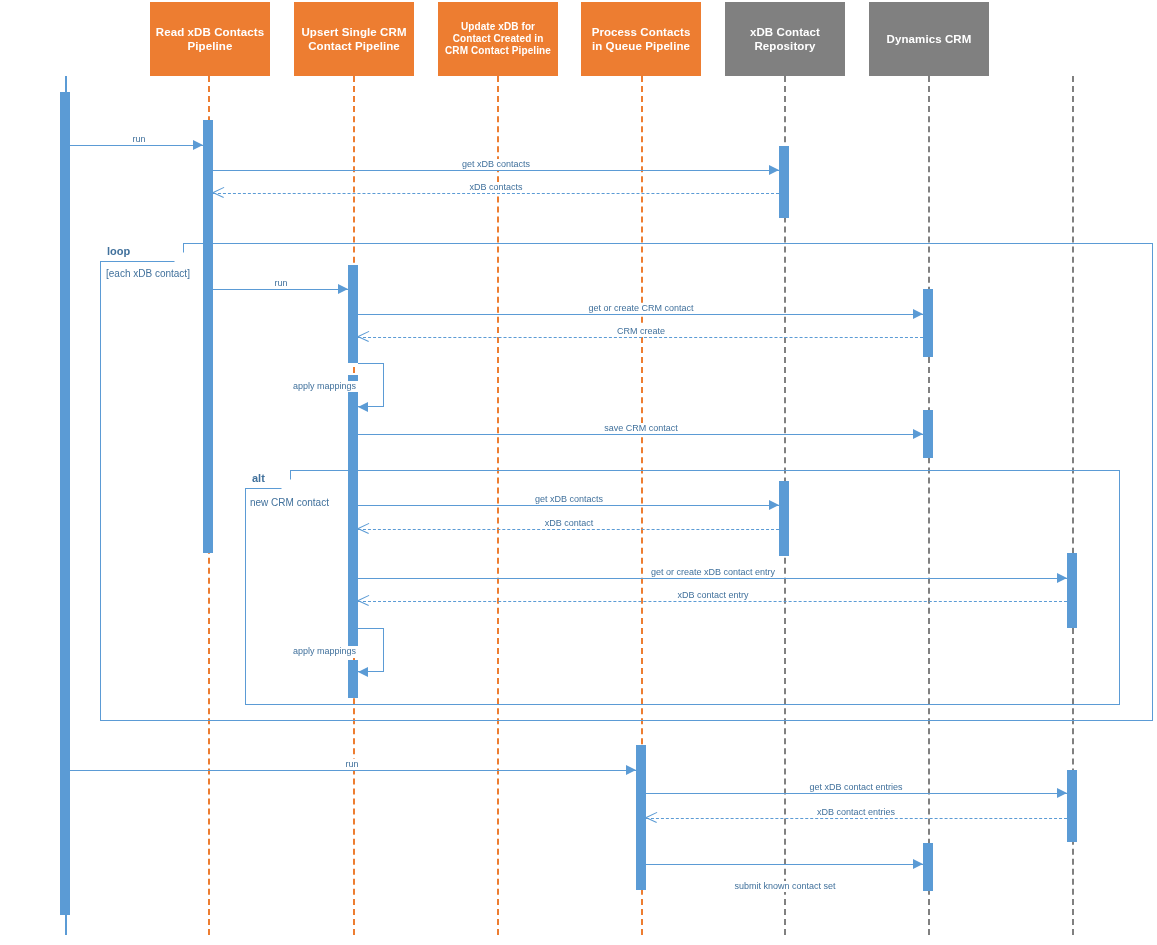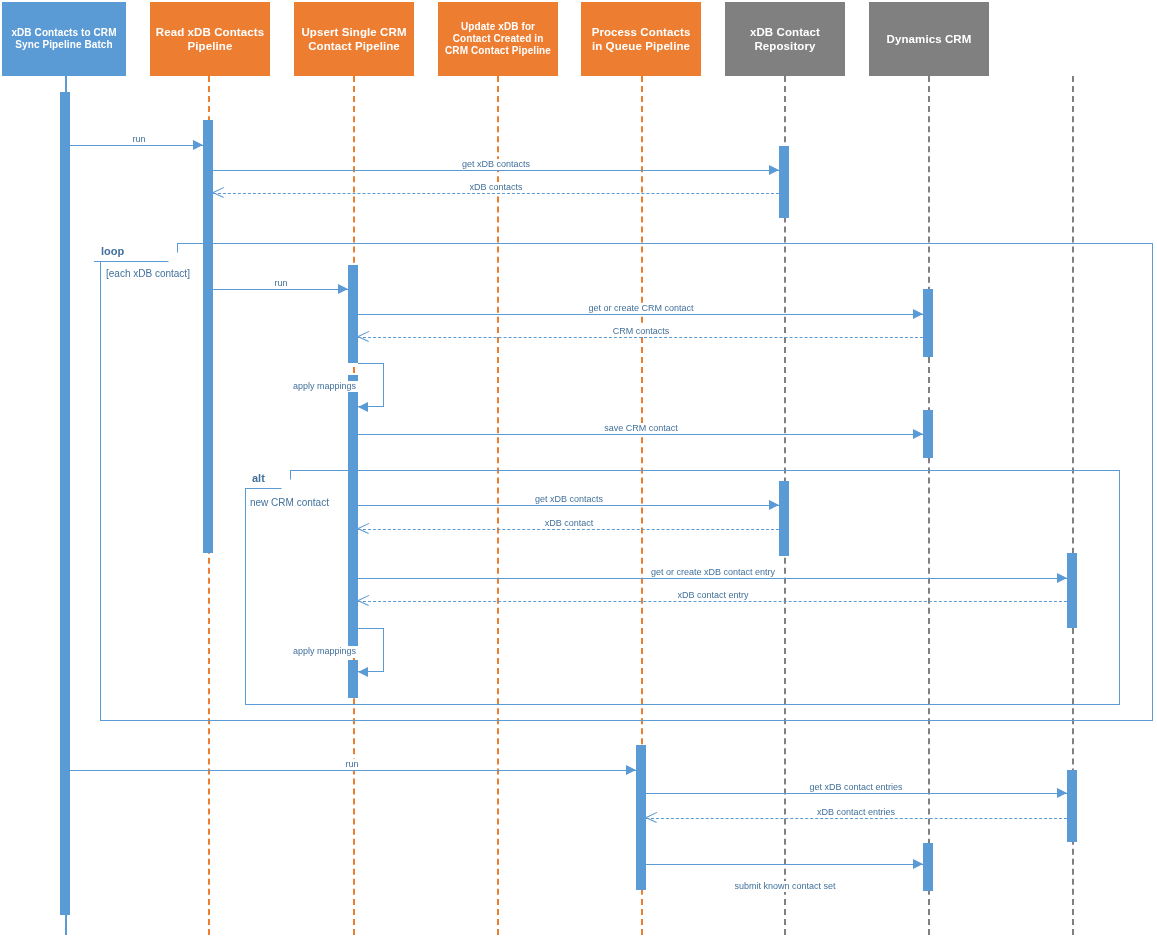--- a/index.html
+++ b/index.html
@@ -135,23 +135,20 @@
     color:#41719C;
     font-size:10px;
     white-space:nowrap;
     line-height:12px;
   }
 </style>
 </head>
 <body>
 
 <div id="diagram">
-    <div class="participant p-blue" style="left: 2px; top: 2px; width: 124px; height: 74px; font-size: 10px;">
-      <span class="ptext">xDB Contacts to CRM Sync Pipeline Batch</span>
-    </div>
     <div class="lifeline" style="left: 65px; top: 76px; height: 859px; border-left-style: solid; border-left-color: rgb(91, 155, 213);"></div>
     <div class="participant p-orange" style="left: 150px; top: 2px; width: 120px; height: 74px; font-size: 11.5px;">
       <span class="ptext">Read xDB Contacts Pipeline</span>
     </div>
     <div class="lifeline" style="left: 208px; top: 76px; height: 859px; border-left-color: rgb(237, 125, 49);"></div>
     <div class="participant p-orange" style="left: 294px; top: 2px; width: 120px; height: 74px; font-size: 11.5px;">
       <span class="ptext">Upsert Single CRM Contact Pipeline</span>
     </div>
     <div class="lifeline" style="left: 353px; top: 76px; height: 859px; border-left-color: rgb(237, 125, 49);"></div>
     <div class="participant p-orange" style="left: 438px; top: 2px; width: 120px; height: 74px; font-size: 10px;">
@@ -165,21 +162,21 @@
     <div class="participant p-gray" style="left: 725px; top: 2px; width: 120px; height: 74px; font-size: 11.5px;">
       <span class="ptext">xDB Contact Repository</span>
     </div>
     <div class="lifeline" style="left: 784px; top: 76px; height: 859px; border-left-color: rgb(128, 128, 128);"></div>
     <div class="participant p-gray" style="left: 869px; top: 2px; width: 120px; height: 74px; font-size: 11.5px;">
       <span class="ptext">Dynamics CRM</span>
     </div>
     <div class="lifeline" style="left: 928px; top: 76px; height: 859px; border-left-color: rgb(128, 128, 128);"></div>
     <div class="lifeline" style="left: 1072px; top: 76px; height: 859px; border-left-color: rgb(128, 128, 128);"></div>
     <div class="fragment" style="left: 100px; top: 243px; width: 1053px; height: 478px;"></div>
-    <div class="frag-tab" style="left: 94px; top: 243px; min-width: 84px; height: 19px;">loop</div>
+    <div class="frag-tab" style="left: 100px; top: 243px; min-width: 84px; height: 19px;">loop</div>
     <div class="frag-cond" style="left: 106px; top: 268px;">[each xDB contact]</div>
     <div class="fragment" style="left: 245px; top: 470px; width: 875px; height: 235px;"></div>
     <div class="frag-tab" style="left: 245px; top: 470px; min-width: 46px; height: 19px;">alt</div>
     <div class="frag-cond" style="left: 250px; top: 497px;">new CRM contact</div>
     <div class="activation" style="left: 60px; top: 92px; height: 823px;"></div>
     <div class="activation" style="left: 203px; top: 120px; height: 433px;"></div>
     <div class="activation" style="left: 779px; top: 146px; height: 72px;"></div>
     <div class="activation" style="left: 348px; top: 265px; height: 98px;"></div>
     <div class="activation" style="left: 348px; top: 375px; height: 275px;"></div>
     <div class="activation" style="left: 348px; top: 660px; height: 38px;"></div>
@@ -200,21 +197,21 @@
     <div class="arrow-left-open" style="left: 213px; top: 187px;"></div>
     <div class="msglabel" style="left: 496px; top: 182px;">xDB contacts</div>
     <div class="msgline" style="left: 213px; top: 289px; width: 135px;"></div>
     <div class="arrowhead arrow-right-solid" style="left: 338px; top: 284px;"></div>
     <div class="msglabel" style="left: 281px; top: 278px;">run</div>
     <div class="msgline" style="left: 358px; top: 314px; width: 565px;"></div>
     <div class="arrowhead arrow-right-solid" style="left: 913px; top: 309px;"></div>
     <div class="msglabel" style="left: 641px; top: 303px;">get or create CRM contact</div>
     <div class="msgline dashed" style="left: 358px; top: 337px; width: 565px;"></div>
     <div class="arrow-left-open" style="left: 358px; top: 331px;"></div>
-    <div class="msglabel" style="left: 641px; top: 326px;">CRM contacts</div>
+    <div class="msglabel" style="left: 641px; top: 326px;">CRM create</div>
     <div class="selfcall" style="left: 358px; top: 363px; width: 26px; height: 44px;"></div>
     <div class="arrowhead arrow-left-solid" style="left: 358px; top: 402px;"></div>
     <div class="msglabel" style="left: 359px; top: 381px; transform: translateX(-100%);">apply mappings</div>
     <div class="msgline" style="left: 358px; top: 434px; width: 565px;"></div>
     <div class="arrowhead arrow-right-solid" style="left: 913px; top: 429px;"></div>
     <div class="msglabel" style="left: 641px; top: 423px;">save CRM contact</div>
     <div class="msgline" style="left: 358px; top: 505px; width: 421px;"></div>
     <div class="arrowhead arrow-right-solid" style="left: 769px; top: 500px;"></div>
     <div class="msglabel" style="left: 569px; top: 494px;">get xDB contacts</div>
     <div class="msgline dashed" style="left: 358px; top: 529px; width: 421px;"></div>

